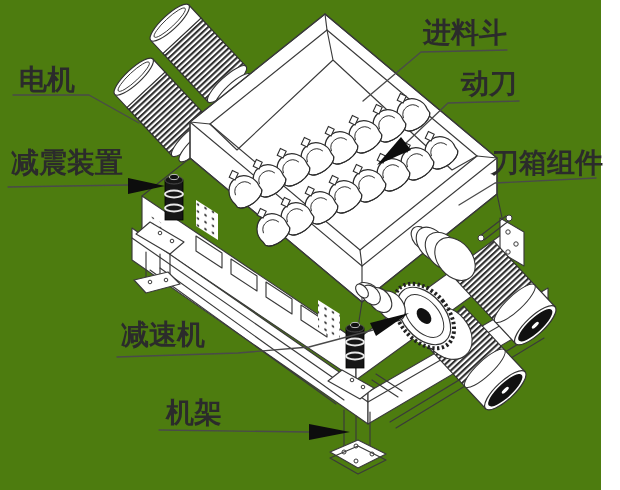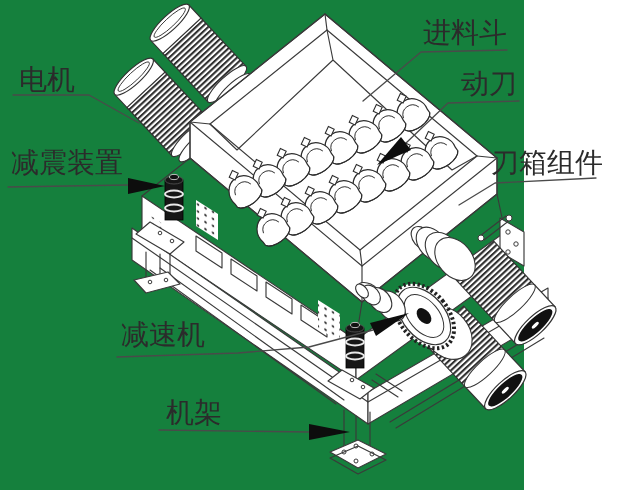--- a/index.html
+++ b/index.html
@@ -1,17 +1,17 @@
 <!DOCTYPE html>
 <html><head>
 <meta charset="utf-8">
 <style>
   html,body{margin:0;padding:0;background:#fff;width:620px;height:490px;overflow:hidden;}
-  .stage{position:relative;width:524px;height:490px;background:#15803d;
-         font-family:"Liberation Serif","DejaVu Serif",serif;}
+  .stage{position:relative;width:601px;height:490px;background:#4d7c0f;
+         font-family:"Liberation Serif","DejaVu Serif",serif;font-weight:bold;}
   svg{display:block;}
   text{fill:#2b2b2b;}
   .ln{stroke:#3a3a3a;stroke-width:1.15;fill:none;stroke-linejoin:round;stroke-linecap:round;}
   .lnf{stroke:#3a3a3a;stroke-width:1.15;fill:#ffffff;stroke-linejoin:round;}
   .leader{stroke:#4a4a4a;stroke-width:1.3;fill:none;stroke-linejoin:round;stroke-linecap:round;}
   .arrow{fill:#0d0d0d;stroke:none;}
   .lbl{font-size:28px;}
 </style>
 </head>
 <body>

